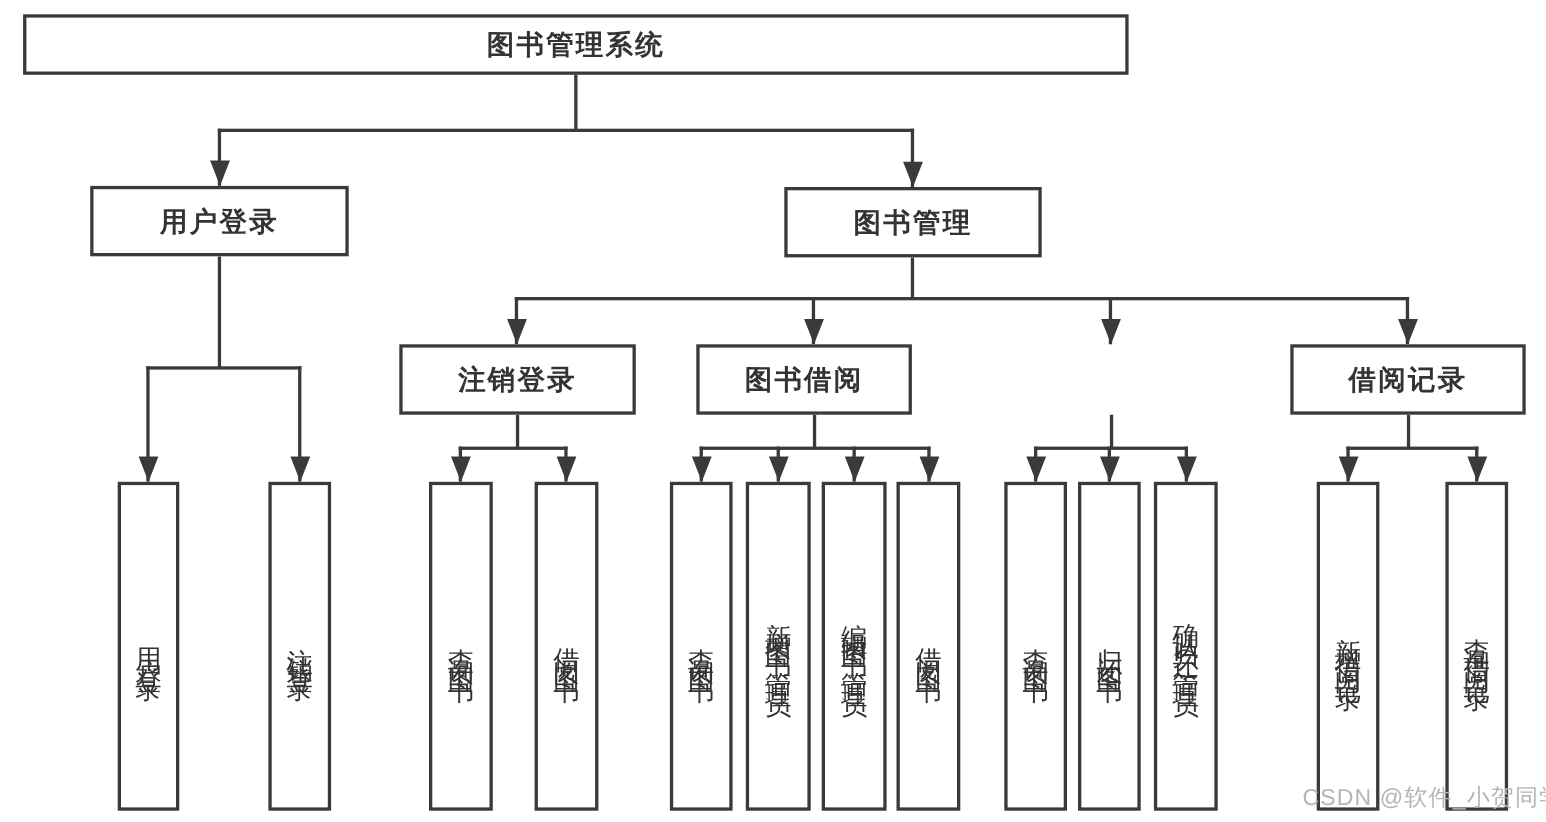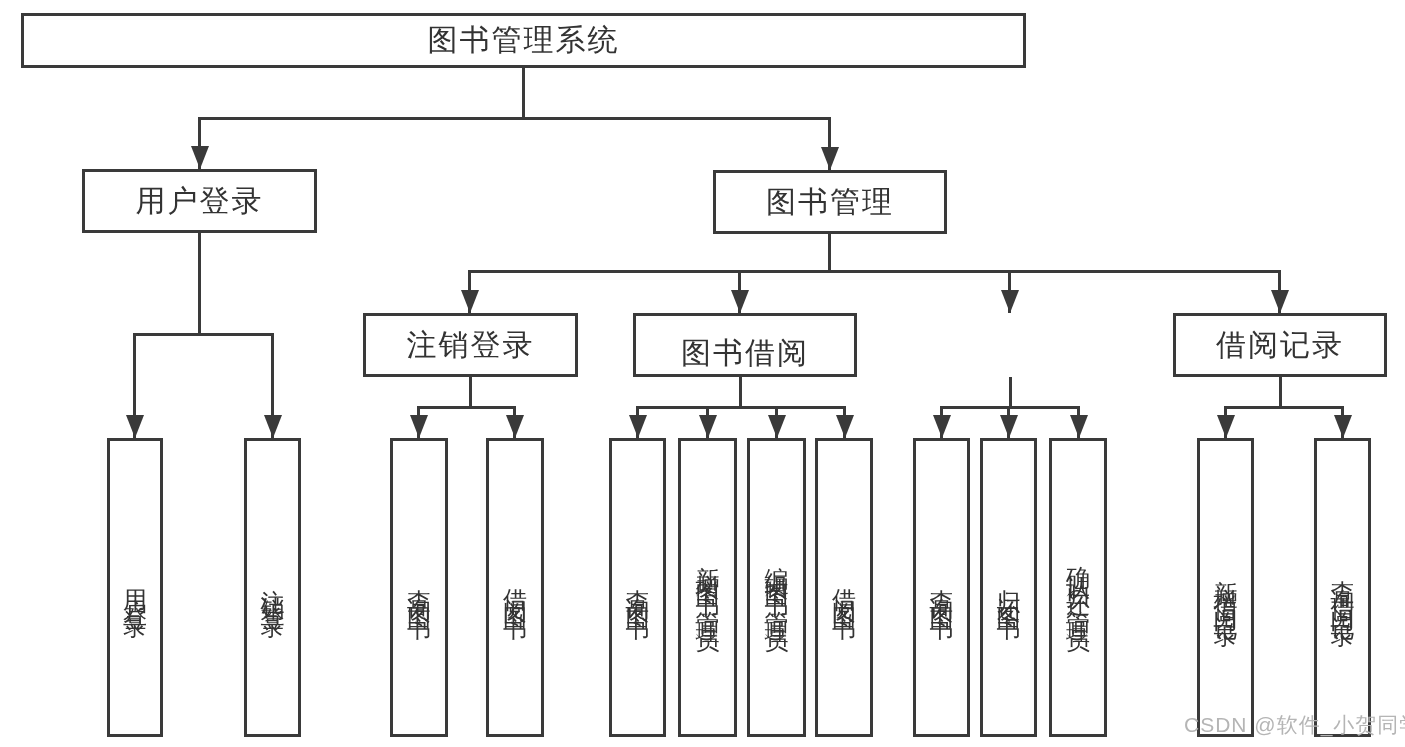--- a/index.html
+++ b/index.html
@@ -4,21 +4,21 @@
 <style>
   html,body{margin:0;padding:0;background:#ffffff;}
   body{width:1405px;height:747px;position:relative;overflow:hidden;
        font-family:"DejaVu Sans","Liberation Sans",sans-serif;}
   #stage{position:absolute;left:0;top:0;width:1405px;height:747px;}
 
   
   .box{position:absolute;box-sizing:border-box;background:#ffffff;
        border:3px solid #3a3a3a;display:flex;align-items:center;justify-content:center;
        color:#333333;z-index:2;}
-  .hlabel{font-size:30px;letter-spacing:2px;white-space:nowrap;}
+  .hlabel{font-size:25px;letter-spacing:2px;white-space:nowrap;font-weight:bold;}
   .vtext{writing-mode:vertical-rl;font-size:24px;letter-spacing:9px;
          line-height:1;white-space:nowrap;color:#333333;}
 
   
   .hline,.vline{position:absolute;background:#3a3a3a;z-index:1;}
   .hline{height:3px;}
   .vline{width:3px;}
   .arrow{position:absolute;width:3px;background:#3a3a3a;z-index:1;}
   .arrow::after{content:"";position:absolute;bottom:0;left:50%;
       transform:translateX(-50%);width:0;height:0;
@@ -82,21 +82,21 @@
   <div class="box" style="left:82px;top:169px;width:235px;height:64px;">
     <span class="hlabel">用户登录</span>
   </div>
   <div class="box" style="left:713px;top:170px;width:234px;height:64px;">
     <span class="hlabel">图书管理</span>
   </div>
 
   <div class="box" style="left:363px;top:313px;width:215px;height:64px;">
     <span class="hlabel">注销登录</span>
   </div>
-  <div class="box" style="left:633px;top:313px;width:224px;height:64px;align-items:flex-end;">
+  <div class="box" style="left:633px;top:313px;width:196px;height:64px;">
     <span class="hlabel">图书借阅</span>
   </div>
   <div class="box" style="left:1173px;top:313px;width:214px;height:64px;">
     <span class="hlabel">借阅记录</span>
   </div>
 
   <div class="box" style="left:107px;top:438px;width:56px;height:299px;">
     <span class="vtext">用户登录</span>
   </div>
   <div class="box" style="left:244px;top:438px;width:57px;height:299px;">

